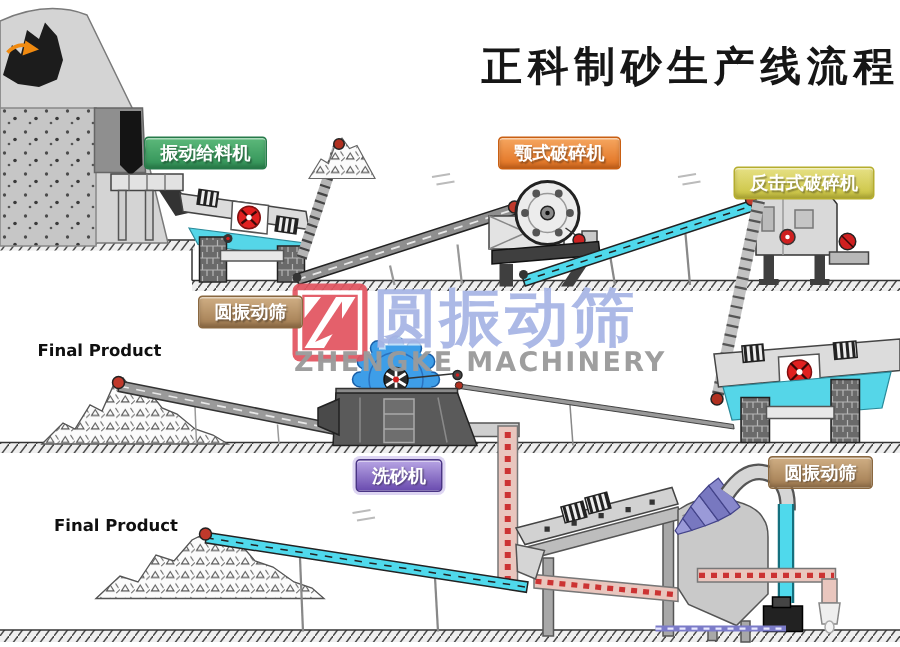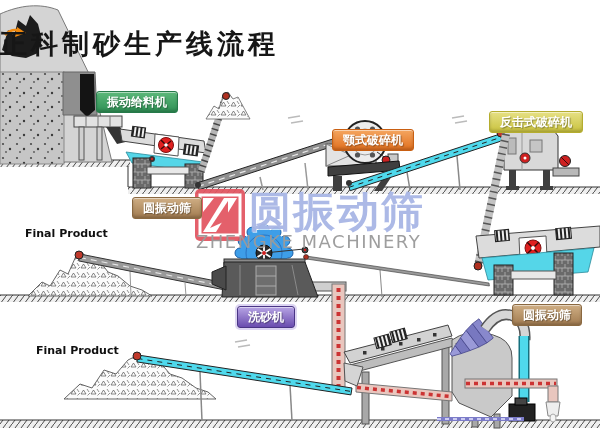--- a/index.html
+++ b/index.html
@@ -1,35 +1,35 @@
 <!DOCTYPE html>
 <html><head>
 <meta charset="utf-8">
 <style>
   html,body{margin:0;padding:0;background:#fff;}
   .stage{position:relative;width:600px;height:431px;background:#ffffff;overflow:hidden;
          font-family:"DejaVu Sans","Liberation Sans",sans-serif;}
   .stage svg.draw{position:absolute;left:0;top:0;}
-  .title{position:absolute;top:26px;left:0;width:100%;text-align:left;
+  .title{position:absolute;top:26px;left:0;width:100%;text-align:right;
          font-size:27px;font-weight:bold;letter-spacing:4px;color:#161616;}
   .mlabel{position:absolute;font-size:12px;font-weight:bold;color:#fff;
           padding:3px 10px;line-height:1.2;border-radius:3px;white-space:nowrap;
           text-shadow:1px 1px 1px rgba(0,0,0,.35);border:1px solid;
           box-shadow:inset 0 1px 0 rgba(255,255,255,.5), inset 0 -2px 3px rgba(0,0,0,.18);}
   .green {background:linear-gradient(#5cb87a,#2f9055);border-color:#267a4a;}
-  .orange{background:linear-gradient(#f5a660,#e06f1e);border-color:#c95f12;margin-top:38px;}
+  .orange{background:linear-gradient(#f5a660,#e06f1e);border-color:#c95f12;}
   .yellow{background:linear-gradient(#e6e084,#c9c23e);border-color:#b5ad2e;margin-top:16px;}
   .tan   {background:linear-gradient(#cfae84,#a17b50);border-color:#8a6840;}
   .purple{background:linear-gradient(#b7a4e4,#6a4caf);border-color:#4a3585;
           box-shadow:0 0 0 2px #ddd5f2, inset 0 1px 0 rgba(255,255,255,.5);}
   .fp{position:absolute;font-size:11px;font-weight:bold;color:#101010;}
   .wm-logo{position:absolute;left:194px;top:188px;width:52px;height:54px;opacity:.93;}
   .wm-cn{position:absolute;left:249px;top:184px;font-size:42px;font-weight:bold;
          color:#a9b7e6;letter-spacing:2px;opacity:.96;text-shadow:1px 1px 0 rgba(255,255,255,.7);}
-  .wm-en{position:absolute;left:196px;top:231px;font-size:18px;font-weight:normal;
+  .wm-en{position:absolute;left:196px;top:231px;font-size:18px;font-weight:bold;
          color:#9b9b9b;letter-spacing:1.5px;opacity:.96;}
 </style>
 </head>
 <body>
 
 <div class="stage">
 
 <svg class="draw" width="600" height="431" viewBox="0 0 600 431">
   <defs>
     <pattern id="speck" width="14" height="14" patternUnits="userSpaceOnUse">

